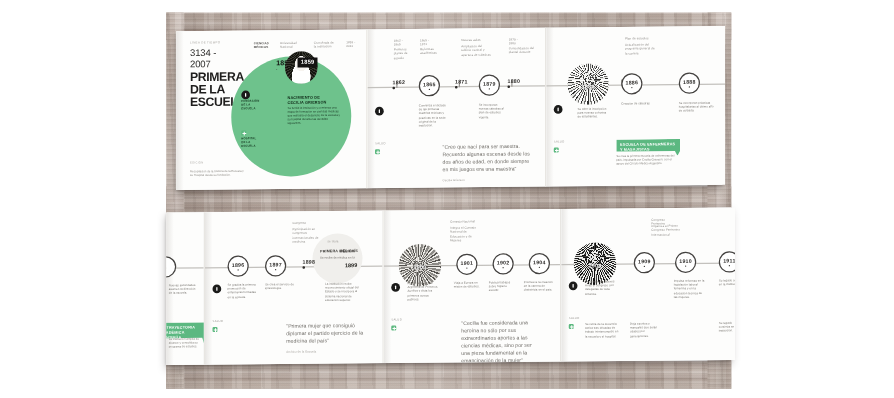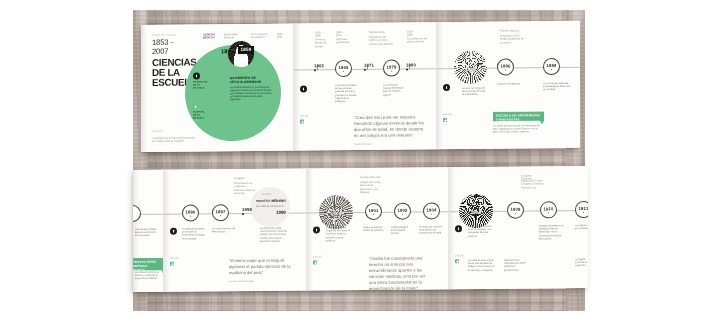--- a/index.html
+++ b/index.html
@@ -190,25 +190,25 @@
   <div class="wood" id="wood-bottom"></div>
   <div class="wood" id="wood-left"></div>
   <div class="wood" id="wood-right"></div>
 
   <div class="row" id="row-top">
 
     <div class="page" id="cover" style="width:152px">
 
       <div class="cover-eyebrow">LÍNEA DE TIEMPO</div>
       <div class="cover-years">
-        <span>1853 -</span><br>
+        <span>3134 -</span><br>
         <span>2007</span>
       </div>
       <div class="cover-title">
-        <span>CIENCIAS</span><br>
+        <span>PRIMERA</span><br>
         <span>DE LA</span><br>
         <span>ESCUELA</span>
       </div>
 
       <div class="lbl" style="left:62px;top:9px;width:16px;white-space:pre-line;color:#4a4845;font-weight:bold">CIENCIAS
 MÉDICAS</div>
       <div class="lbl" style="left:83px;top:9px;width:18px;white-space:pre-line">Universidad
 Nacional</div>
       <div class="lbl" style="left:110px;top:9px;width:20px;white-space:pre-line">Cronología de
 la institución</div>

